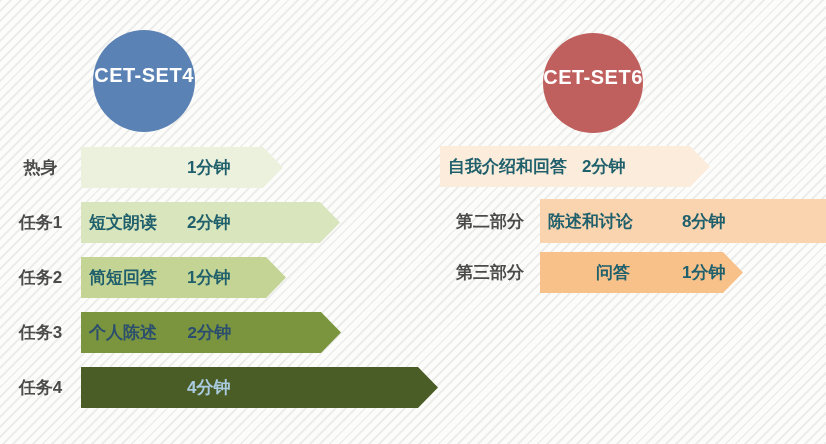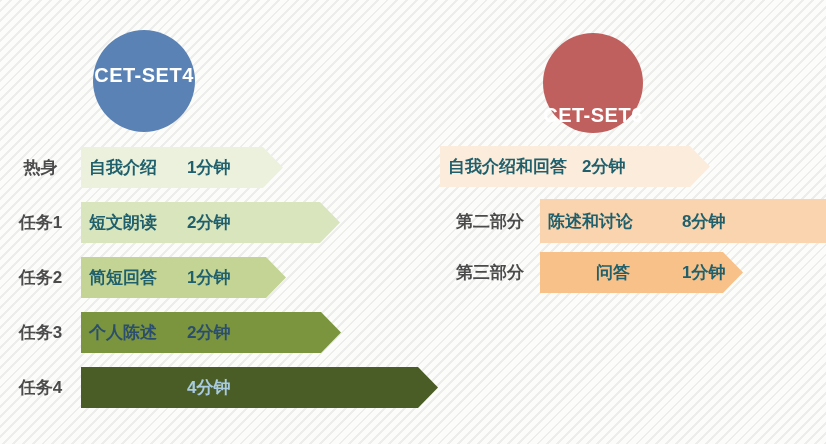--- a/index.html
+++ b/index.html
@@ -69,28 +69,27 @@
 </style>
 </head>
 <body>
 
 <div class="canvas">
 
   <div class="circle circle-l" style="background-color: rgb(91, 130, 180); margin-left: 8px;">
     <span class="circle-title">CET-SET4</span>
   </div>
 
-  <div class="circle circle-r" style="background-color: rgb(192, 96, 94); align-items: flex-end;">
+  <div class="circle circle-r" style="background-color: rgb(192, 96, 94);">
     <span class="circle-title">CET-SET6</span>
   </div>
 
   <div class="row row-l" style="top:147px">
     <span class="row-label">热身</span>
     <div class="bar" style="background-color: rgb(235, 241, 221); width: 202px; color: rgb(32, 96, 108);">
-      <span class="task">自我介绍</span>
       <span class="dur">1分钟</span>
     </div>
   </div>
 
   <div class="row row-l" style="top:202px">
     <span class="row-label">任务1</span>
     <div class="bar" style="background-color: rgb(217, 229, 189); width: 259px; color: rgb(32, 96, 108);">
       <span class="task">短文朗读</span>
       <span class="dur">2分钟</span>
     </div>
@@ -99,21 +98,21 @@
   <div class="row row-l" style="top:257px">
     <span class="row-label">任务2</span>
     <div class="bar" style="background-color: rgb(195, 212, 148); width: 205px; color: rgb(32, 96, 108);">
       <span class="task">简短回答</span>
       <span class="dur">1分钟</span>
     </div>
   </div>
 
   <div class="row row-l" style="top:312px">
     <span class="row-label">任务3</span>
-    <div class="bar" style="background-color: rgb(123, 149, 62); width: 260px; color: rgb(43, 78, 110);">
+    <div class="bar" style="background-color: rgb(123, 149, 62); width: 260px; color: rgb(43, 78, 110); font-family: Liberation Mono, monospace;">
       <span class="task">个人陈述</span>
       <span class="dur">2分钟</span>
     </div>
   </div>
 
   <div class="row row-l" style="top:367px">
     <span class="row-label">任务4</span>
     <div class="bar" style="background-color: rgb(75, 93, 38); width: 357px; color: rgb(169, 203, 224);">
       <span class="dur">4分钟</span>
     </div>

